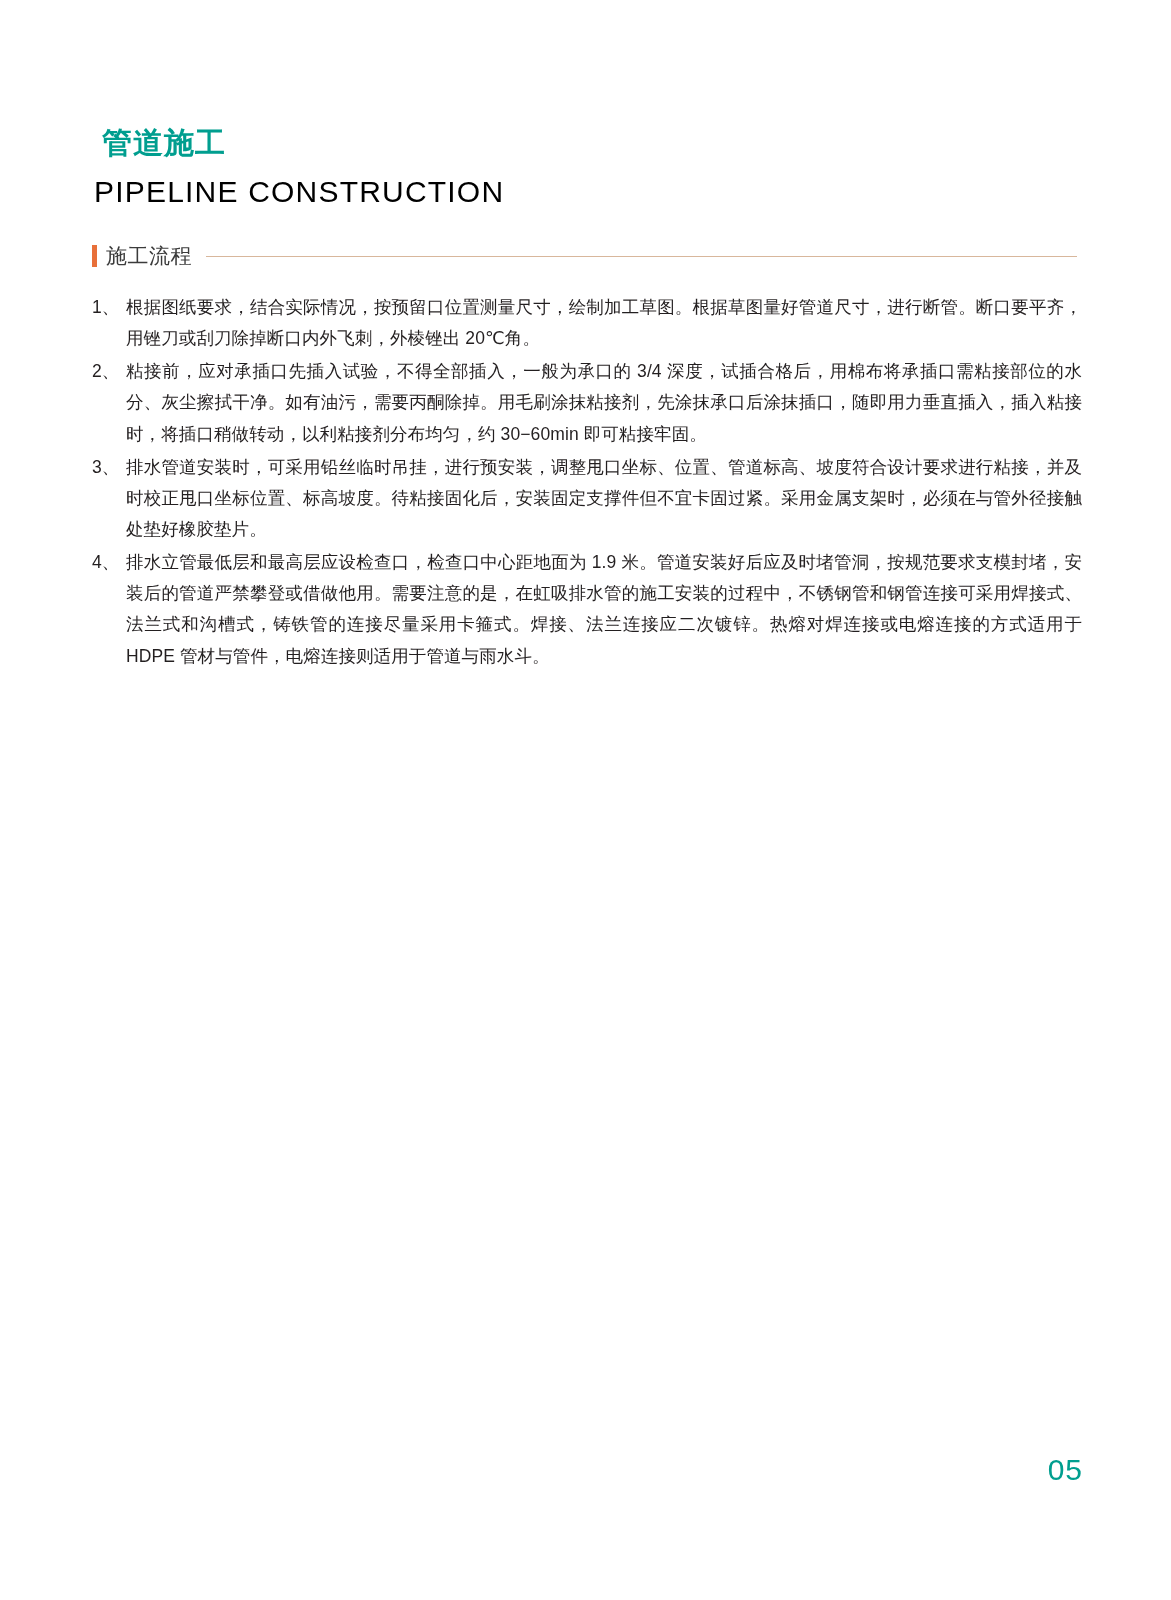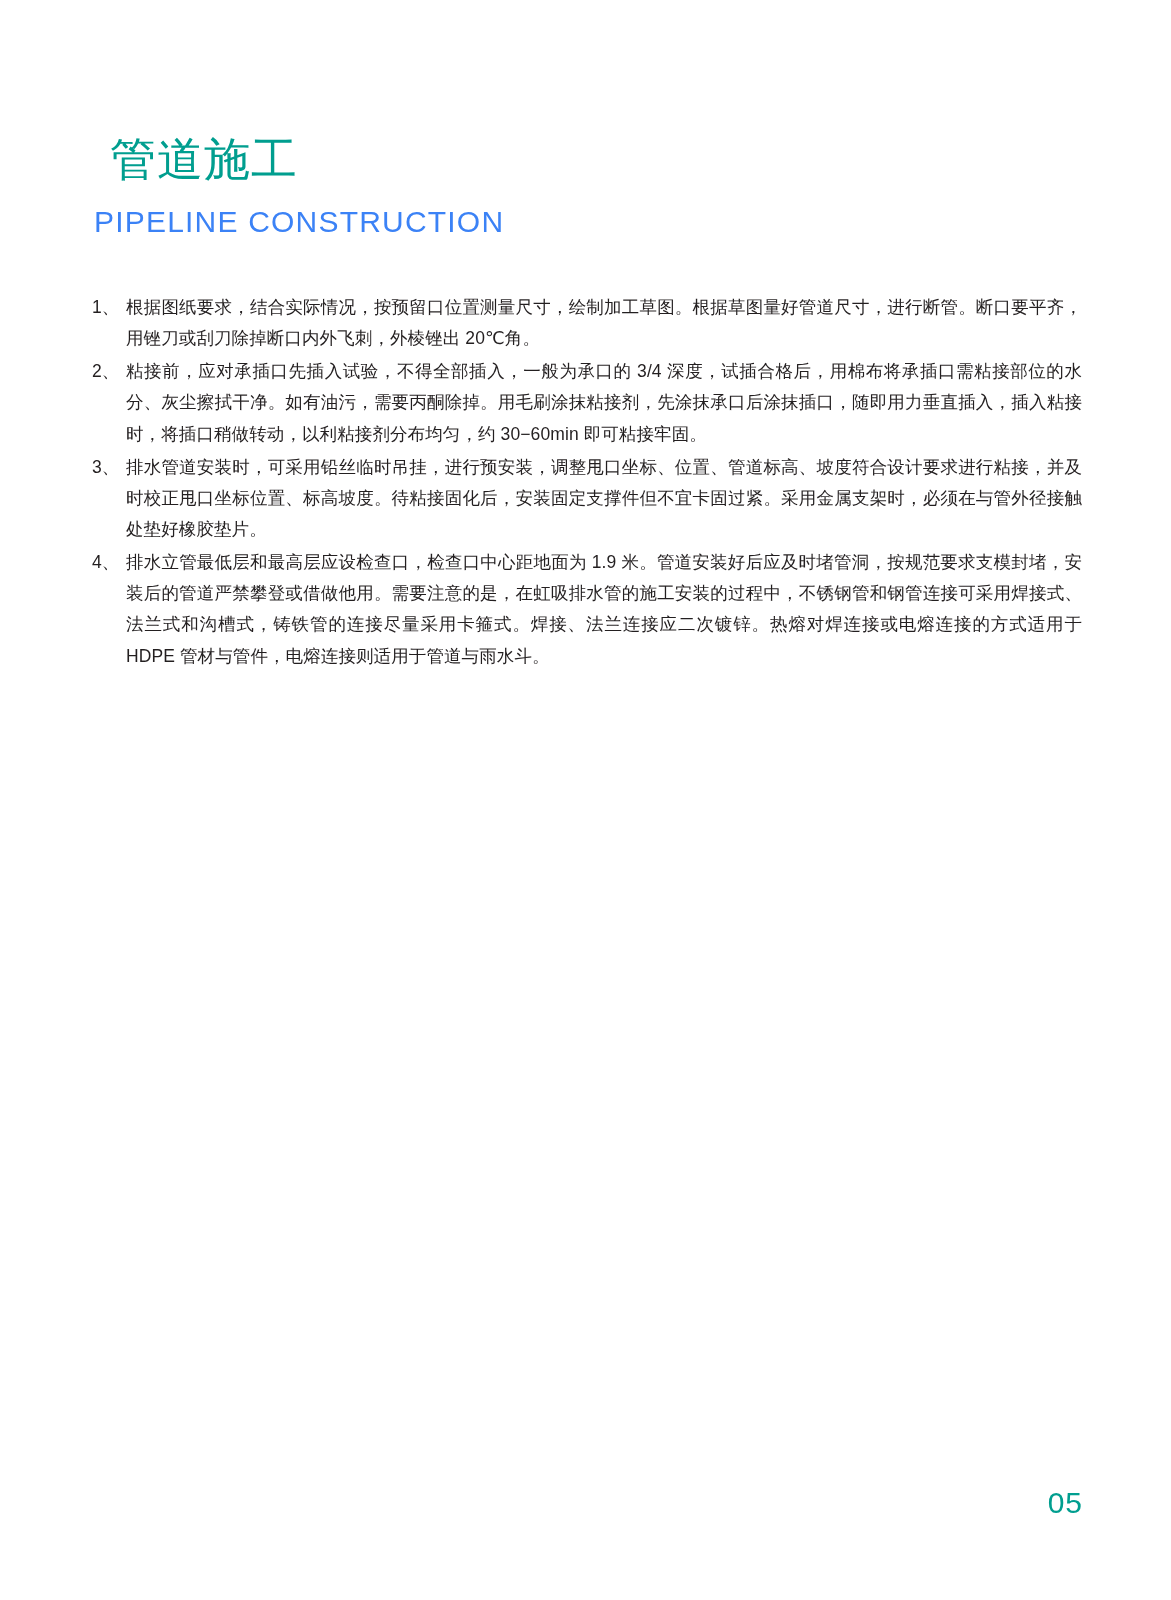--- a/index.html
+++ b/index.html
@@ -21,30 +21,30 @@
     height: 1600px;
     box-sizing: border-box;
   }
   .header {
     position: absolute;
     left: 94px;
     top: 118px;
     width: 980px;
   }
   .title-cn {
-    font-size: 46px;
-    font-weight: normal;
+    font-size: 30px;
+    font-weight: bold;
     color: #009e8f;
     letter-spacing: 1px;
     line-height: 1.12;
-    margin: 16px;
+    margin: 8px;
   }
   .title-en {
     font-size: 30px;
-    color: #3b82f6;
+    color: #000000;
     letter-spacing: 1.2px;
     line-height: 1.3;
     margin: 12px 0 0 0;
     font-weight: normal;
   }
   .section-head {
     position: absolute;
     left: 92px;
     top: 242px;
     width: 985px;
@@ -90,36 +90,41 @@
   .item-num {
     flex: 0 0 auto;
     width: 34px;
   }
   .item-text {
     flex: 1 1 auto;
   }
   .page-number {
     position: absolute;
     right: 88px;
-    bottom: 80px;
+    bottom: 113px;
     font-size: 30px;
     color: #009e8f;
     letter-spacing: 1px;
   }
 </style>
 </head>
 <body>
 
 <div class="page">
 
   <div class="header">
     <h1 class="title-cn">管道施工</h1>
     <h2 class="title-en">PIPELINE CONSTRUCTION</h2>
   </div>
 
+  <div class="section-head">
+    <span class="section-bar"></span>
+    <span class="section-title">施工流程</span>
+    <span class="section-rule"></span>
+  </div>
 
   <div class="body-list">
 
     <div class="list-item">
       <span class="item-num">1、</span>
       <span class="item-text">根据图纸要求，结合实际情况，按预留口位置测量尺寸，绘制加工草图。根据草图量好管道尺寸，进行断管。断口要平齐，用锉刀或刮刀除掉断口内外飞刺，外棱锉出 20℃角。</span>
     </div>
 
     <div class="list-item">
       <span class="item-num">2、</span>

